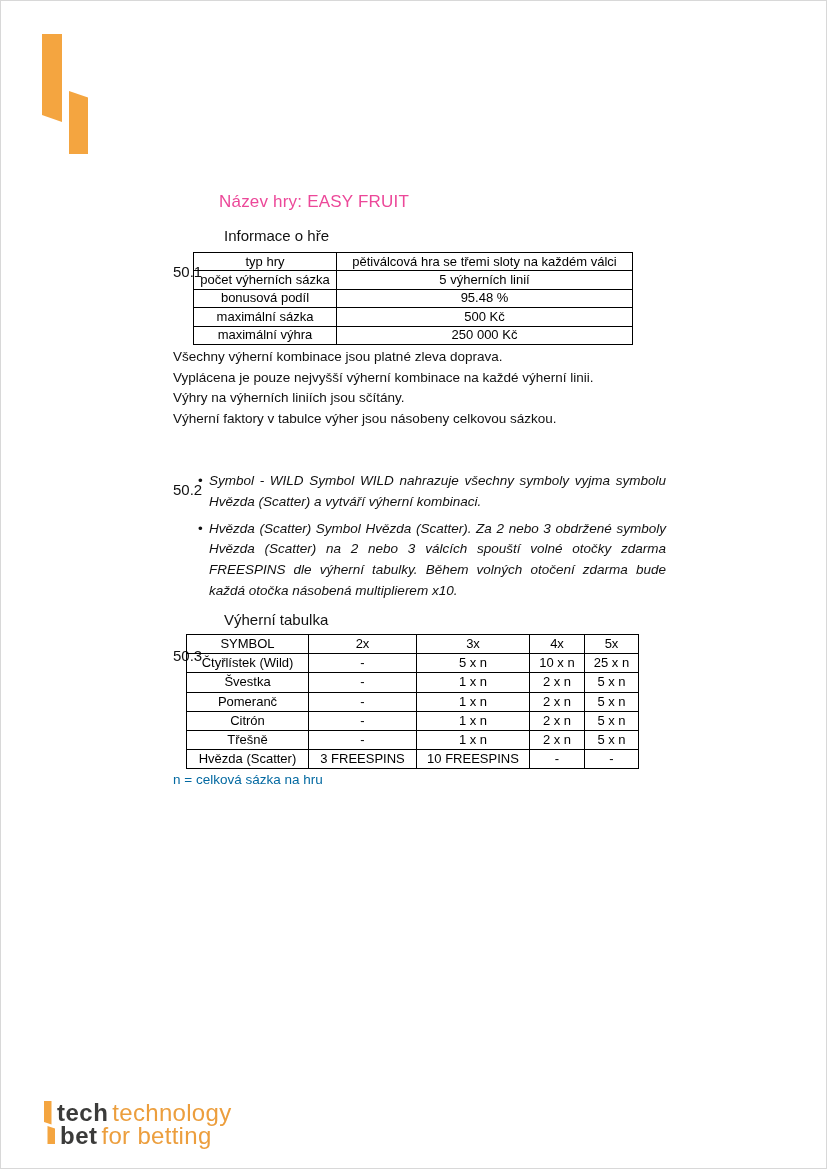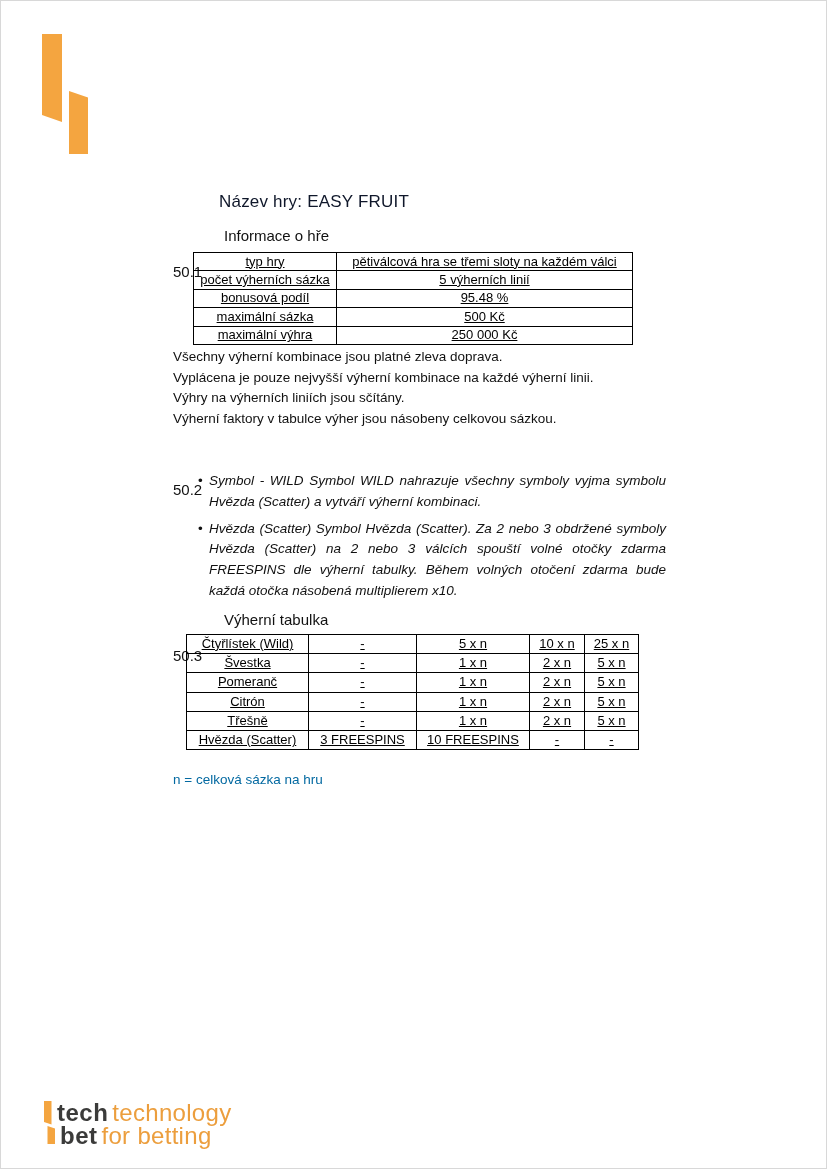--- a/index.html
+++ b/index.html
@@ -3,30 +3,30 @@
 <meta charset="utf-8">
 <style>
   html,body { margin:0; padding:0; background:#ffffff; }
   .page {
     position:relative; width:827px; height:1169px; background:#ffffff;
     font-family:"Liberation Sans", sans-serif; color:#000;
     border:1px solid #d8d8d8; box-sizing:border-box; overflow:hidden;
   }
   .abs { position:absolute; }
 
-  .title { left:218px; top:191px; font-size:17px; letter-spacing:0.2px; color:#0f172a; }
+  .title { left:218px; top:191px; font-size:17px; letter-spacing:0.2px; color:#ec4899; }
 
   .heading { display:flex; font-size:15px; color:#111; }
   .heading .num { width:51px; flex:0 0 51px;margin-top:36px; }
   .h1 { left:172px; top:226px; }
   .h2 { left:172px; top:444px; }
   .h3 { left:172px; top:610px; }
 
   table { border-collapse:collapse; table-layout:fixed; }
-  td { border:1px solid #000; text-align:center; padding:0 2px; font-size:13px; line-height:1.25; overflow:hidden; white-space:nowrap;text-decoration:underline; }
+  td { border:1px solid #000; text-align:center; padding:0 2px; font-size:13px; line-height:1.25; overflow:hidden; white-space:nowrap; }
 
   .info-table { left:192px; top:251px; width:440px; }
   .info-table td { height:17.4px; }
 
   .intro { left:172px; top:346px; font-size:13.5px; line-height:20.6px; white-space:nowrap; color:#111; }
 
   .bullets { left:197px; top:470px; width:468px; font-size:13.5px; color:#111; }
   .bullet-row { display:flex; margin-bottom:6px; }
   .bullet-row .marker { width:11px; flex:0 0 11px; line-height:20.8px; }
   .bullet-row .btext { flex:1; text-align:justify; line-height:20.8px;font-style:italic; }
@@ -121,20 +121,27 @@
   <table class="abs paytable">
     <colgroup>
       <col style="width:122px">
         <col style="width:108px">
         <col style="width:113px">
         <col style="width:55px">
         <col style="width:54px">
     </colgroup>
     <tbody>
       <tr>
+        <td>SYMBOL</td>
+        <td>2x</td>
+        <td>3x</td>
+        <td>4x</td>
+        <td>5x</td>
+      </tr>
+      <tr>
         <td>Čtyřlístek (Wild)</td>
         <td>-</td>
         <td>5 x n</td>
         <td>10 x n</td>
         <td>25 x n</td>
       </tr>
       <tr>
         <td>Švestka</td>
         <td>-</td>
         <td>1 x n</td>

